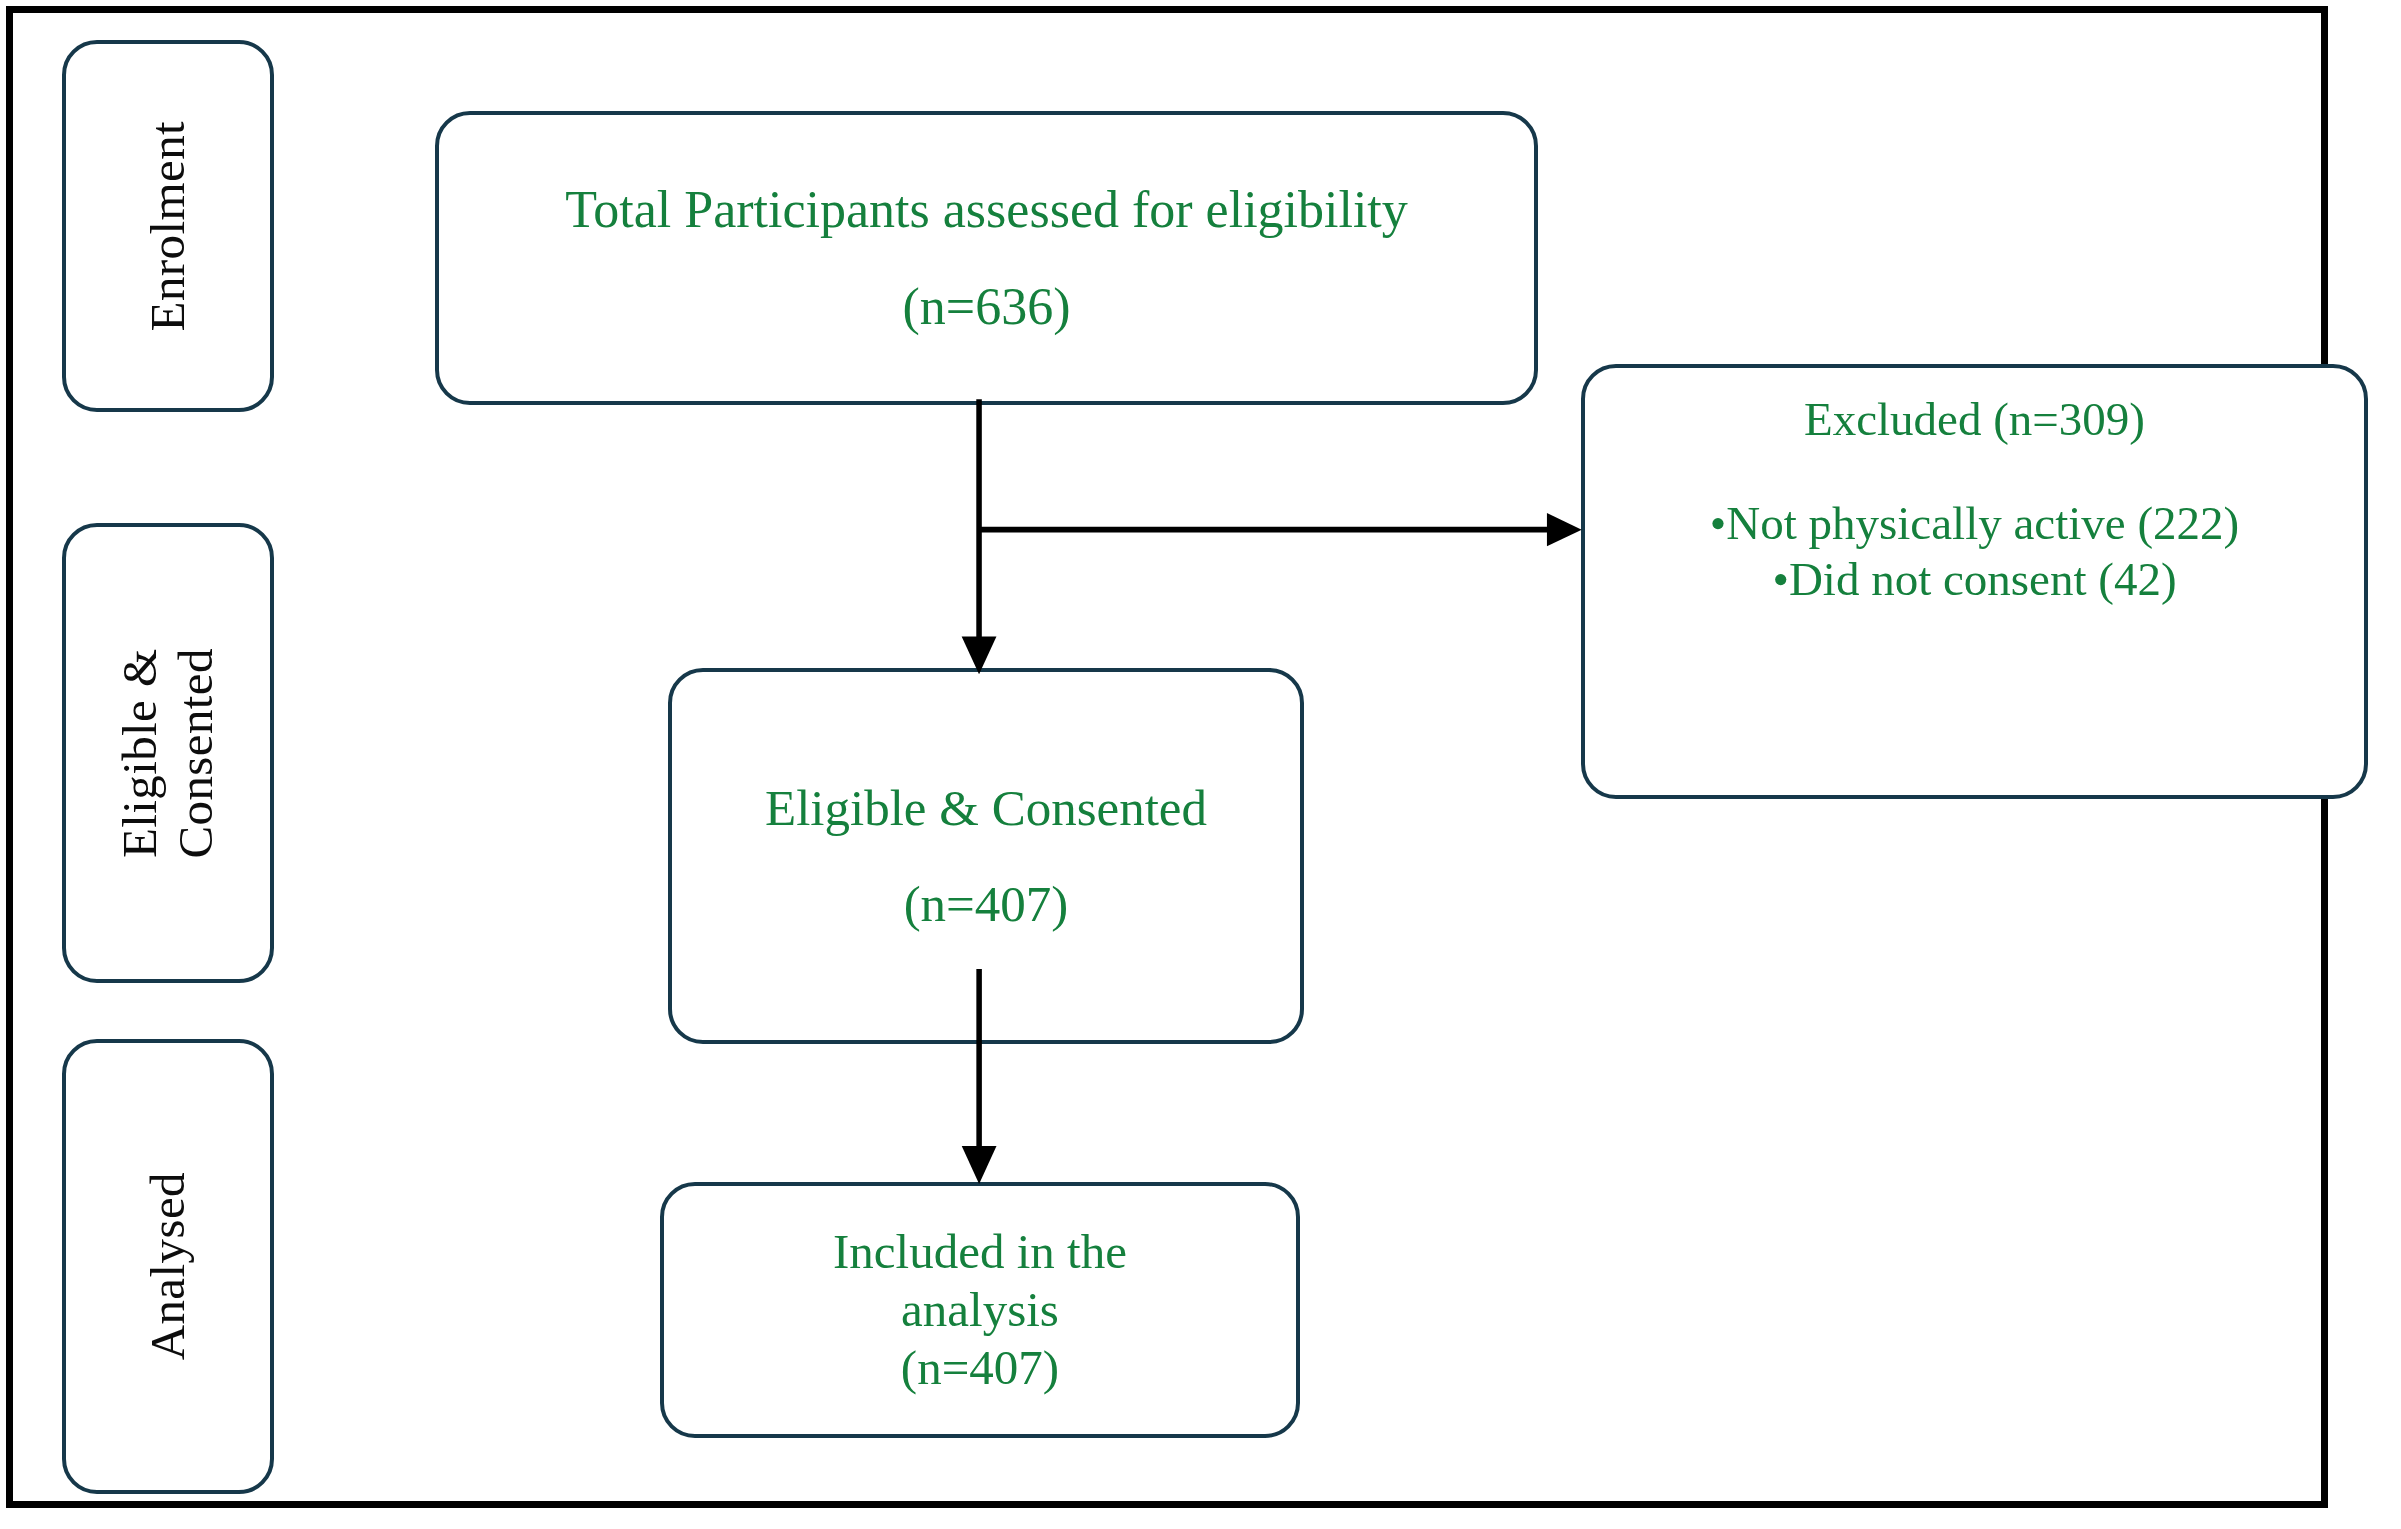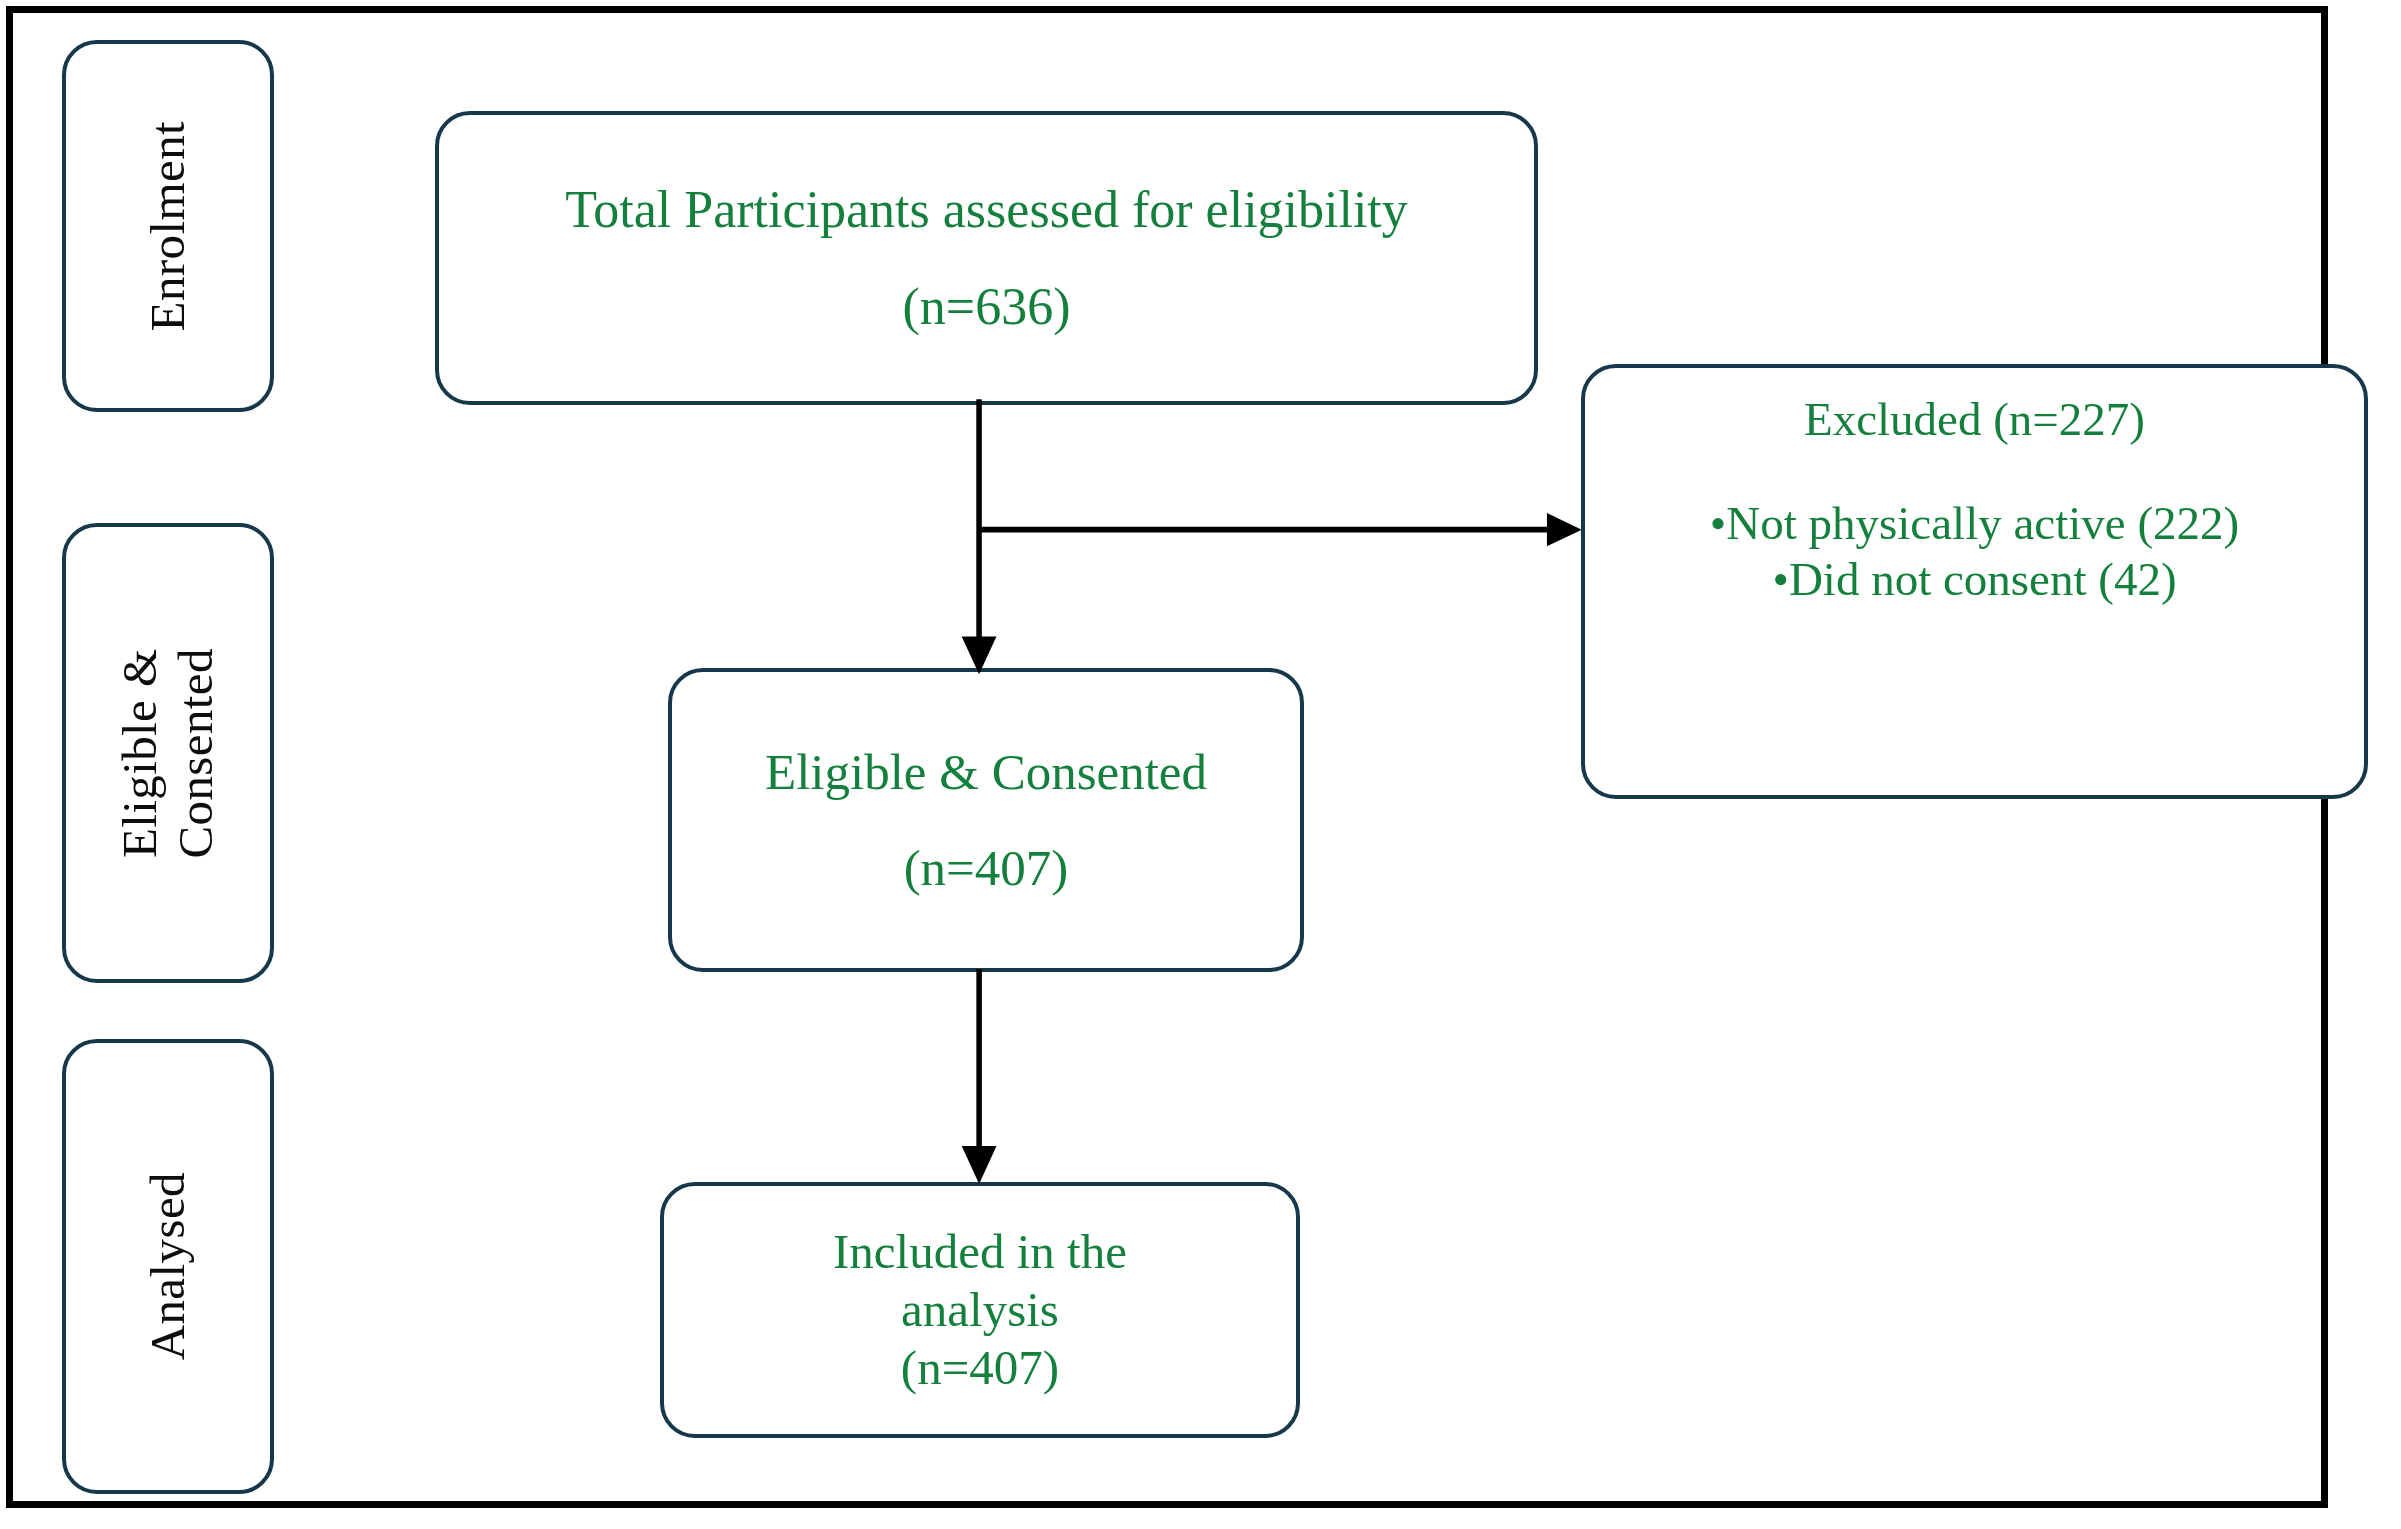--- a/index.html
+++ b/index.html
@@ -112,27 +112,27 @@
     <span class="rot">Analysed</span>
   </div>
 
   <div class="node" id="node-total" style="left:435px; top:111px; width:1103px; height:294px;">
     <span class="line">Total Participants assessed for eligibility</span>
     <span class="spacer"></span>
     <span class="line">(n=636)</span>
   </div>
 
   <div class="node" id="node-excluded" style="left:1581px; top:364px; width:787px; height:435px; justify-content:flex-start; padding-top:24px;">
-    <span class="line head">Excluded (n=227)</span>
+    <span class="line head">Excluded (n=309)</span>
     <span class="spacer"></span>
     <span class="line">•Not physically active (222)</span>
     <span class="line">•Did not consent (42)</span>
   </div>
 
-  <div class="node" id="node-eligible" style="left:668px; top:668px; width:636px; height:304px;">
+  <div class="node" id="node-eligible" style="left:668px; top:668px; width:636px; height:376px;">
     <span class="line">Eligible &amp; Consented</span>
     <span class="spacer"></span>
     <span class="line">(n=407)</span>
   </div>
 
   <div class="node" id="node-included" style="left:660px; top:1182px; width:640px; height:256px;">
     <span class="line">Included in the</span>
     <span class="line">analysis</span>
     <span class="line">(n=407)</span>
   </div>

